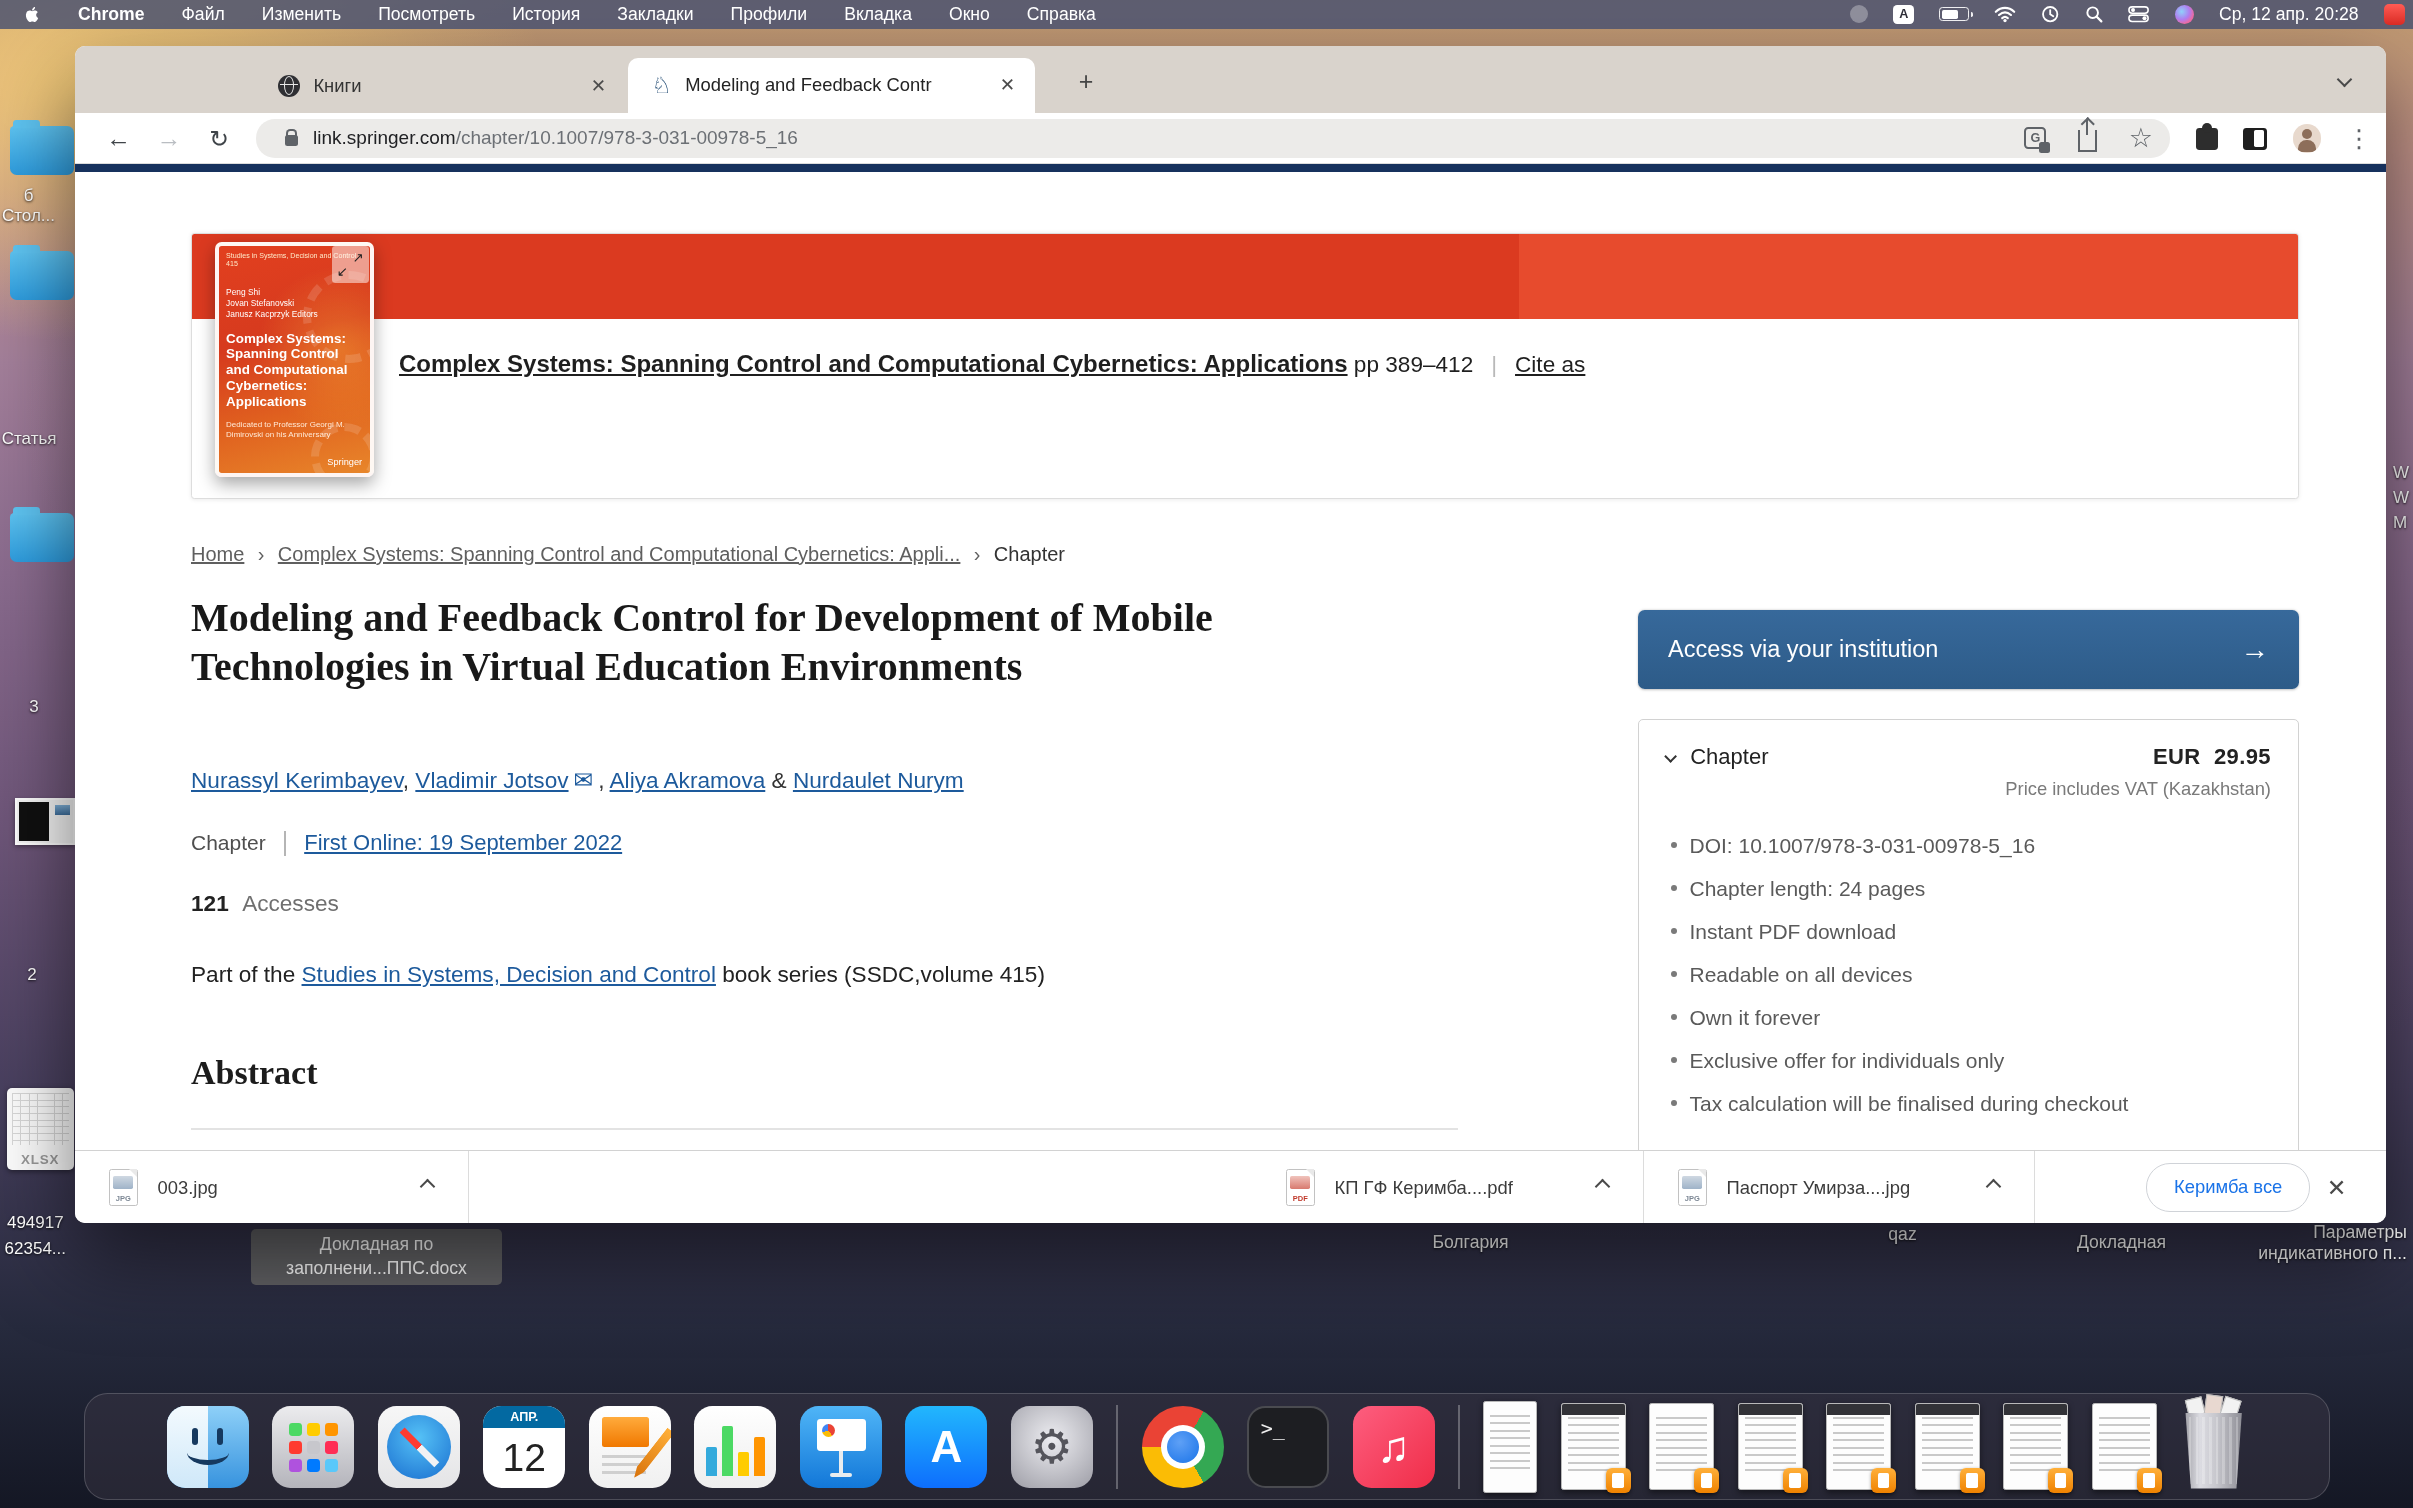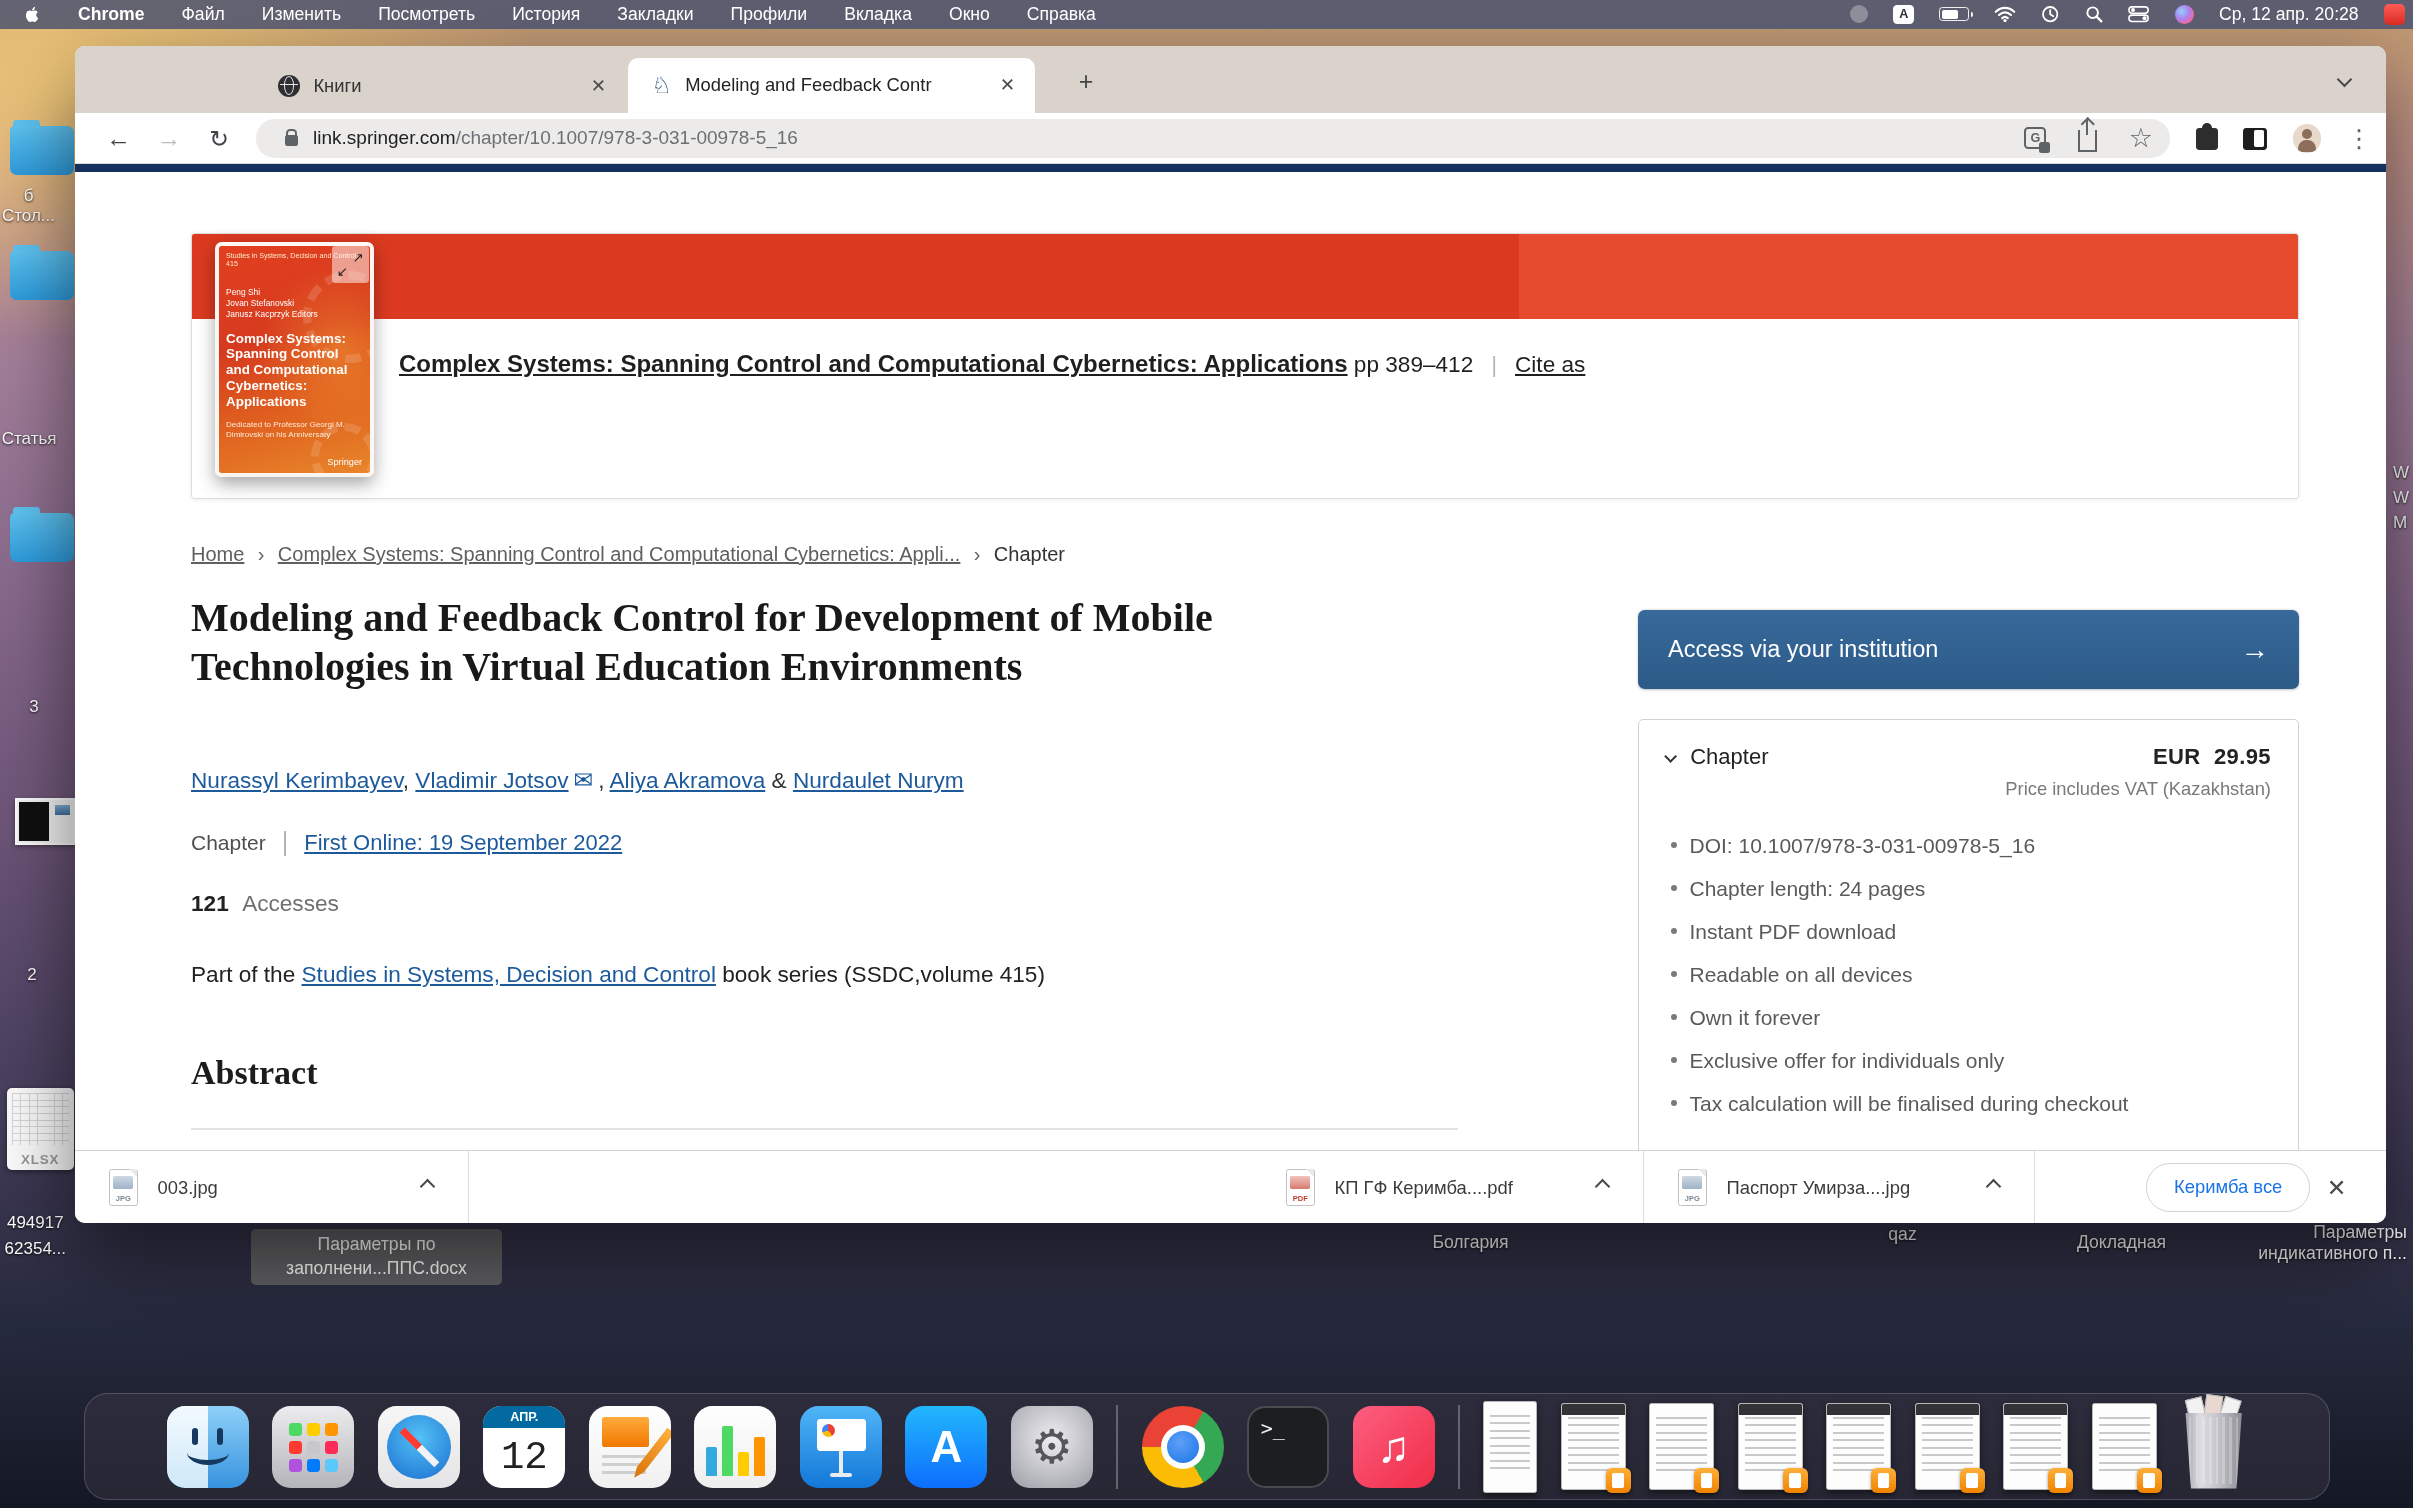--- a/index.html
+++ b/index.html
@@ -174,21 +174,21 @@
   .finder .smile { position:absolute; left:20px; top:34px; width:42px; height:25px; border-bottom:5.9px solid #16395f; border-radius:0 0 50% 50%; }
   .launchpad { background:linear-gradient(180deg,#ececee,#b4b4bb); }
   .launchpad .grid { position:absolute; left:17px; top:17px; width:49px; height:49px; display:grid; grid-template-columns:repeat(3,1fr); gap:5px; }
   .launchpad .grid i { border-radius:3.4px; }
   .safari { background:linear-gradient(180deg,#f7f7f7,#e4e4e6); }
   .safari .dial { position:absolute; left:9.2px; top:9.2px; width:64px; height:64px; border-radius:50%;
     background:radial-gradient(circle at 50% 35%, #55c1f6, #1a6fd0); }
   .safari .needle { position:absolute; left:38px; top:17px; width:6.7px; height:49px; background:linear-gradient(180deg,#ff3b30 50%, #f2f2f4 50%); transform:rotate(-45deg); }
   .calendar { background:#fff; overflow:hidden; }
   .calendar .hd { height:22.6px; background:#0369a1; color:#fff; font-size:12.6px; font-weight:700; display:flex; align-items:center; justify-content:center; }
-  .calendar .day { height:59px; display:flex; align-items:center; justify-content:center; font-size:39px; color:#222;font-family:Liberation Mono, monospace; }
+  .calendar .day { height:59px; display:flex; align-items:center; justify-content:center; font-size:39px; color:#222; }
   .pages { background:linear-gradient(180deg,#ffffff,#f0f0f0); overflow:hidden; }
   .pages .photo { position:absolute; left:13.4px; top:11.7px; width:47px; height:30px; background:linear-gradient(180deg,#ffab3c,#f07800); border-radius:2.5px; }
   .pages .pen { position:absolute; right:13.4px; bottom:3.4px; width:9.2px; height:60px; background:linear-gradient(180deg,#ffb03a,#d8720a);
     transform:rotate(38deg); clip-path:polygon(0 0,100% 0,100% 82%,50% 100%,0 82%); }
   .pages .line { position:absolute; left:13.4px; height:3.4px; background:#cfcfcf; }
   .numbers { background:linear-gradient(180deg,#ffffff,#eeeeee); }
   .numbers .bars { position:absolute; left:11.7px; right:11.7px; bottom:11.7px; height:52px; display:flex; align-items:flex-end; gap:5px; }
   .numbers .bars i { flex:1; border-radius:1.7px 1.7px 0 0; }
   .keynote { background:linear-gradient(180deg,#4fb5f7,#1277d8); }
   .keynote .board { position:absolute; left:17px; top:13.4px; width:49px; height:32px; background:#fff; border-radius:3.4px; }
@@ -243,21 +243,21 @@
     <div class="tag">XLSX</div>
   </div>
   <div class="dsklabel shadowtext" style="left:-6.7px; top:1213px; width:84px;">494917</div>
   <div class="dsklabel shadowtext" style="left:-6.7px; top:1239px; width:84px;">62354...</div>
 
   <div class="edgeletter shadowtext" style="left:2393px; top:463px;">W</div>
   <div class="edgeletter shadowtext" style="left:2393px; top:488px;">W</div>
   <div class="edgeletter shadowtext" style="left:2393px; top:513px;">M</div>
 
   <div class="selbadge">
-    <div>Параметры по</div>
+    <div>Докладная по</div>
     <div>заполнени...ППС.docx</div>
   </div>
   <div class="dsklabel shadowtext" style="left:1416px; top:1232px; width:109px; font-size:17.6px;">Болгария</div>
   <div class="dsklabel shadowtext" style="left:1869px; top:1224px; width:67px; font-size:17.6px;">qaz</div>
   <div class="dsklabel shadowtext" style="left:2063px; top:1232px; width:117px; font-size:17.6px;">Докладная</div>
   <div class="dsklabel shadowtext" style="left:2221px; top:1222px; width:186px; font-size:17.6px; text-align:right;">
     <div>Параметры</div>
     <div>индикативного п...</div>
   </div>
 </div>

